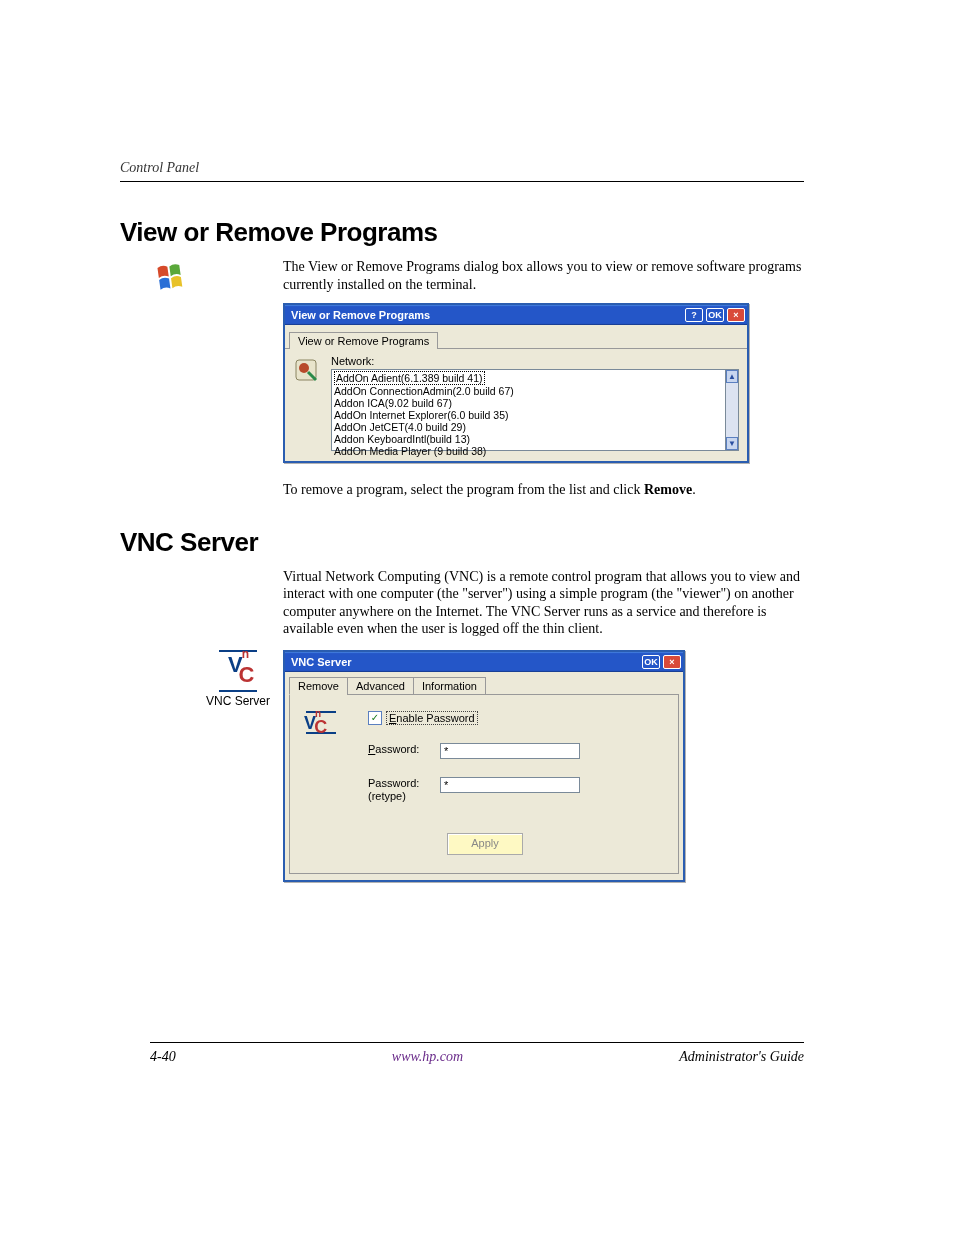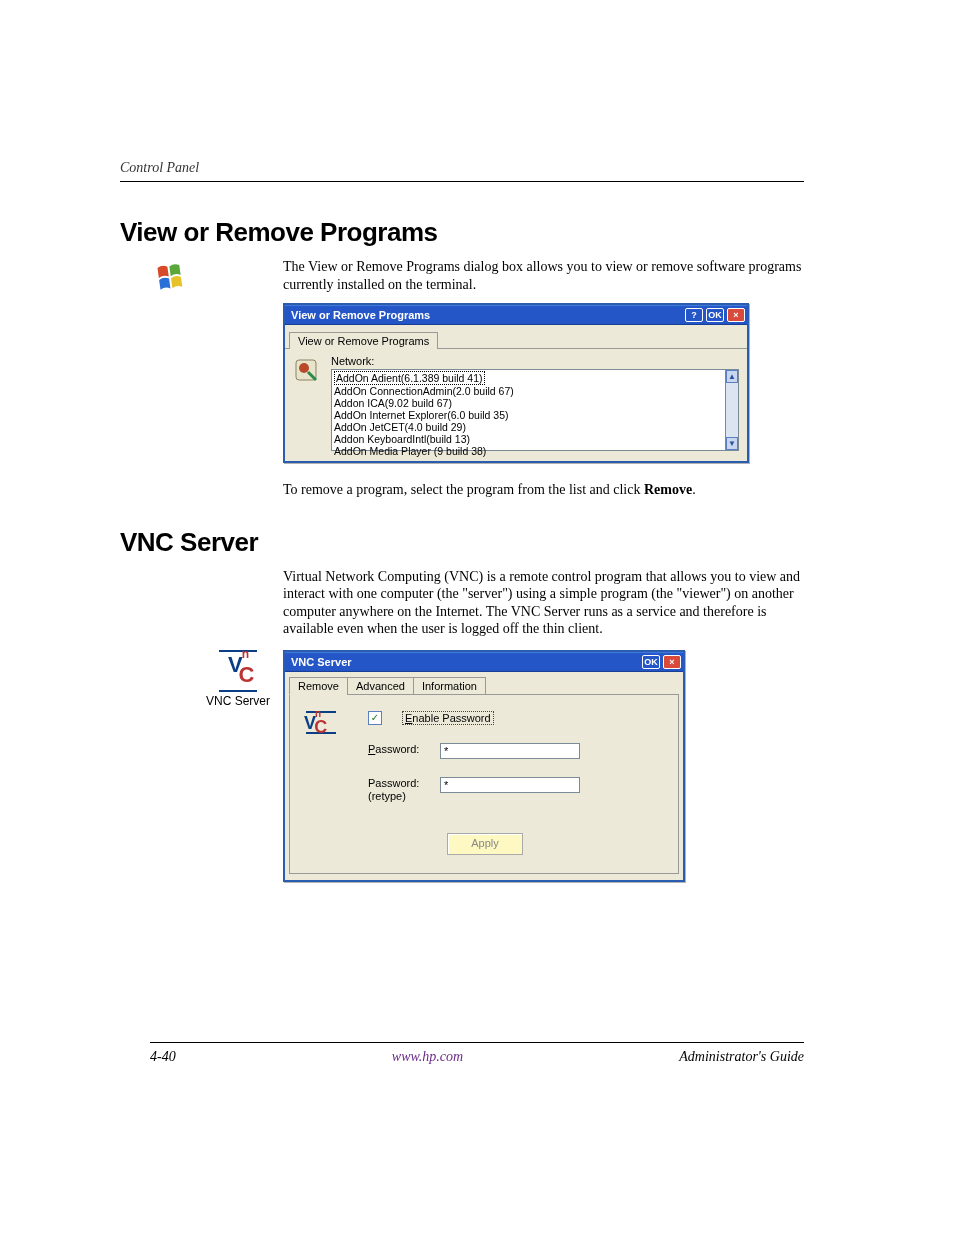--- a/index.html
+++ b/index.html
@@ -230,21 +230,21 @@
     width: 12px;
     height: 12px;
     border: 1px solid #5a7fc0;
     background: #fff;
     display: inline-flex;
     align-items: center;
     justify-content: center;
     font-size: 10px;
     color: #1a7a1a;
   }
-  .chk-label { border: 1px dotted #444; padding: 0 2px; margin-left: 16px; }
+  .chk-label { border: 1px dotted #444; padding: 0 2px; }
   .field-row {
     display: flex;
     align-items: flex-start;
     gap: 14px;
     margin-top: 18px;
   }
   .field-row label { width: 58px; display: inline-block; line-height: 1.2; }
   .pwd {
     width: 140px;
     height: 16px;

